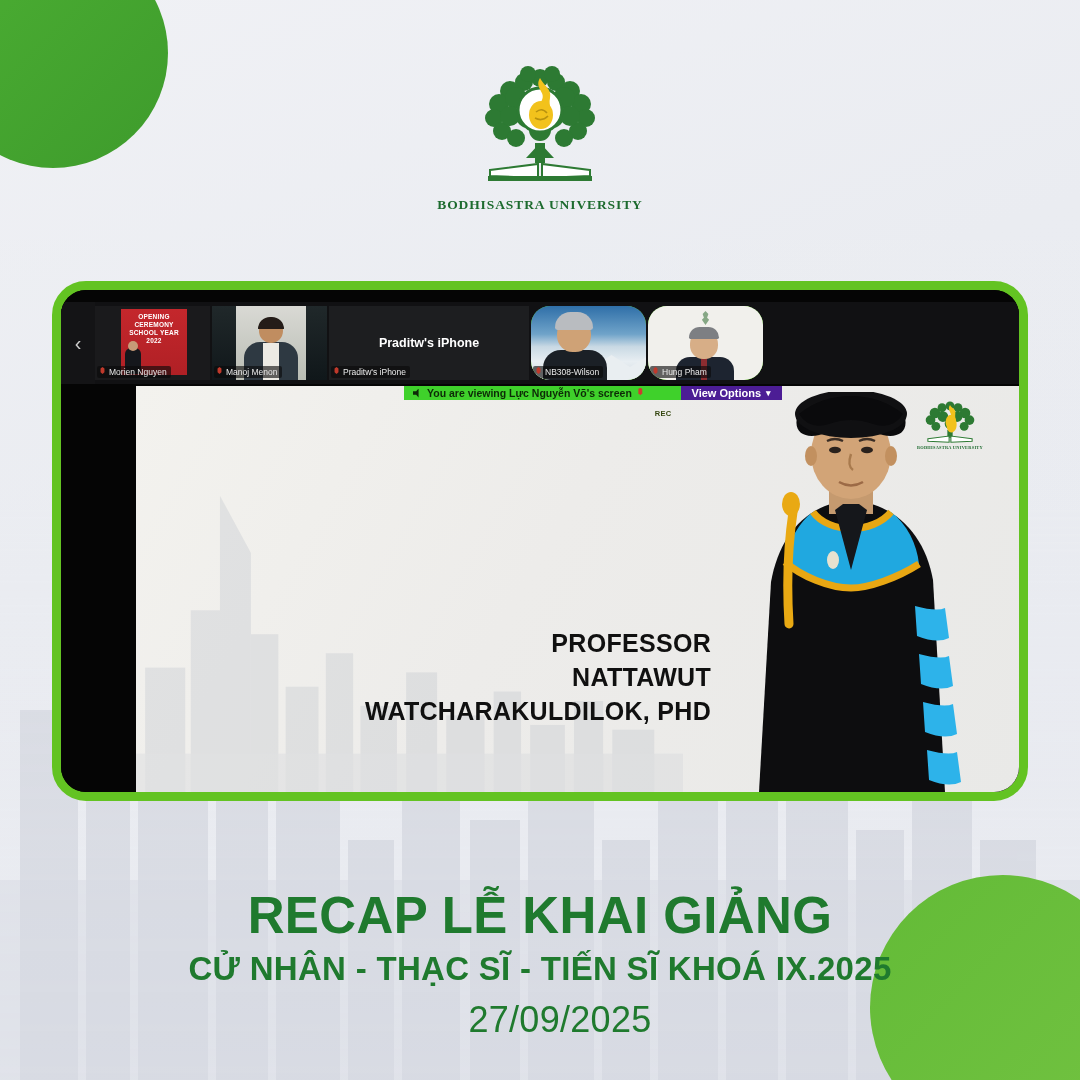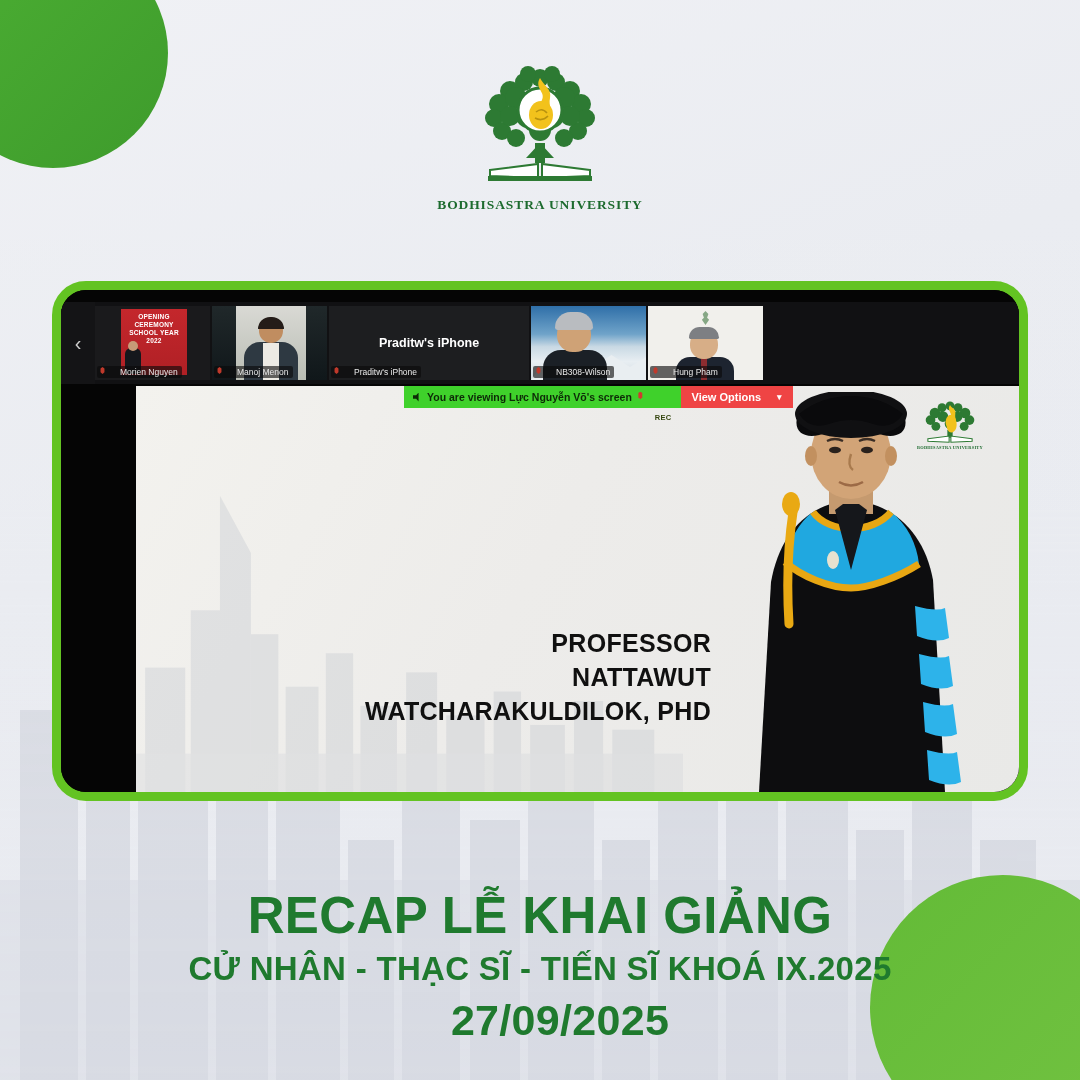--- a/index.html
+++ b/index.html
@@ -72,25 +72,25 @@
     width:34px; height:100%;
     display:flex; align-items:center; justify-content:center;
     color:#cfcfcf; font-size:20px; line-height:1;
     background:#141416;
   }
   #tiles { display:flex; height:74px; gap:2px; }
   .tile {
     position:relative; width:115px; height:74px;
     background:#17181a; overflow:hidden;
   }
-  .tile.active { outline:2px solid #5bd21a; outline-offset:-2px; }
+  .tile.active { outline:2px solid #5bd21a; outline-offset:-2px;border-radius:19px; }
   .tile .thumb { position:absolute; inset:0; }
   .tile .nametag {
     position:absolute; left:2px; bottom:2px;
-    display:flex; align-items:flex-end; gap:14px;
+    display:flex; align-items:flex-end; gap:3px;
     padding:1px 4px 1px 2px;
     background:rgba(10,10,10,.62);
     border-radius:2px;
     max-width:112px;
   }
   .tile .mic {
     width:7px; height:10px; flex:none;
     background:#c0392b;
     clip-path:polygon(50% 0,78% 14%,78% 52%,50% 70%,22% 52%,22% 14%);
   }
@@ -195,21 +195,21 @@
     background:#1d2430; border-radius:14px 14px 0 0;
   }
   .t5-tie {
     position:absolute; left:53px; top:52px; width:6px; height:22px;
     background:#8d2c30;
   }
 
   
   #view-bar {
     position:absolute; left:343px; top:96px;
-    display:flex; align-items:stretch; height:22px; z-index:6;
+    display:flex; align-items:stretch; height:14px; z-index:6;
   }
   #view-status {
     display:flex; align-items:center; gap:5px;
     background:#3fd12b; padding:0 9px;
     font-size:10.5px; font-weight:bold; color:#0d2a07;
     white-space:nowrap;
   }
   #speaker-icon {
     width:9px; height:9px; background:#0d2a07;
     clip-path:polygon(0 30%,35% 30%,62% 0,62% 100%,35% 70%,0 70%);
@@ -219,22 +219,22 @@
     width:7px; height:11px; background:#cf3b2f; flex:none;
     clip-path:polygon(50% 0,78% 14%,78% 52%,50% 70%,22% 52%,22% 14%);
   }
   #rec-badge {
     display:flex; align-items:center;
     font-size:7.5px; font-weight:bold; color:#35460f; letter-spacing:.3px;
     padding-left:6px;
     margin-top:41px;
   }
   #view-options-btn {
-    display:flex; align-items:center; gap:16px;
-    background:#ef4444; padding:2px 11px;
+    display:flex; align-items:center; gap:5px;
+    background:#4c1d95; padding:2px 11px;
     font-size:11px; font-weight:bold; color:#fff;
     white-space:nowrap;
   }
   #chev { font-size:9px; }
 
   
   #slide {
     position:absolute; left:75px; top:96px; right:0; bottom:0;
     background:linear-gradient(120deg,#f3f2ee 0%,#edecea 45%,#e9e9e7 100%);
     overflow:hidden;
@@ -288,21 +288,21 @@
   }
   #cap-title {
     font-size:51px; font-weight:bold; color:#1f7a2e;
     letter-spacing:.4px; line-height:56px;
   }
   #cap-sub {
     font-size:33px; font-weight:bold; color:#1f7a2e;
     letter-spacing:.3px; line-height:50px;
   }
   #cap-date {
-    font-size:43px; font-weight:bold; color:#1f7a2e;
+    font-size:36px; font-weight:normal; color:#1f7a2e;
     letter-spacing:.3px; line-height:52px;padding-left:40px;
   }
 </style>
 </head>
 <body>
 
 <div id="poster">
 
   <div id="skyline">
     <svg viewBox="0 0 1080 840" preserveAspectRatio="none">

